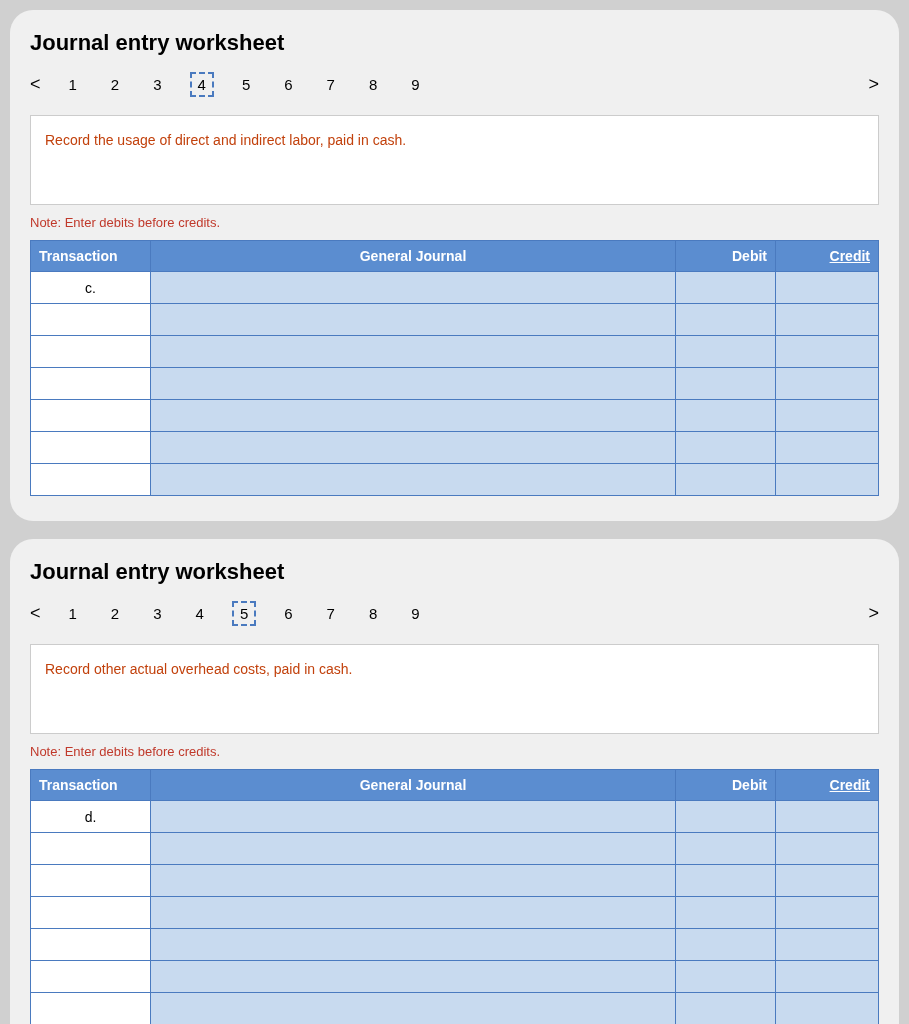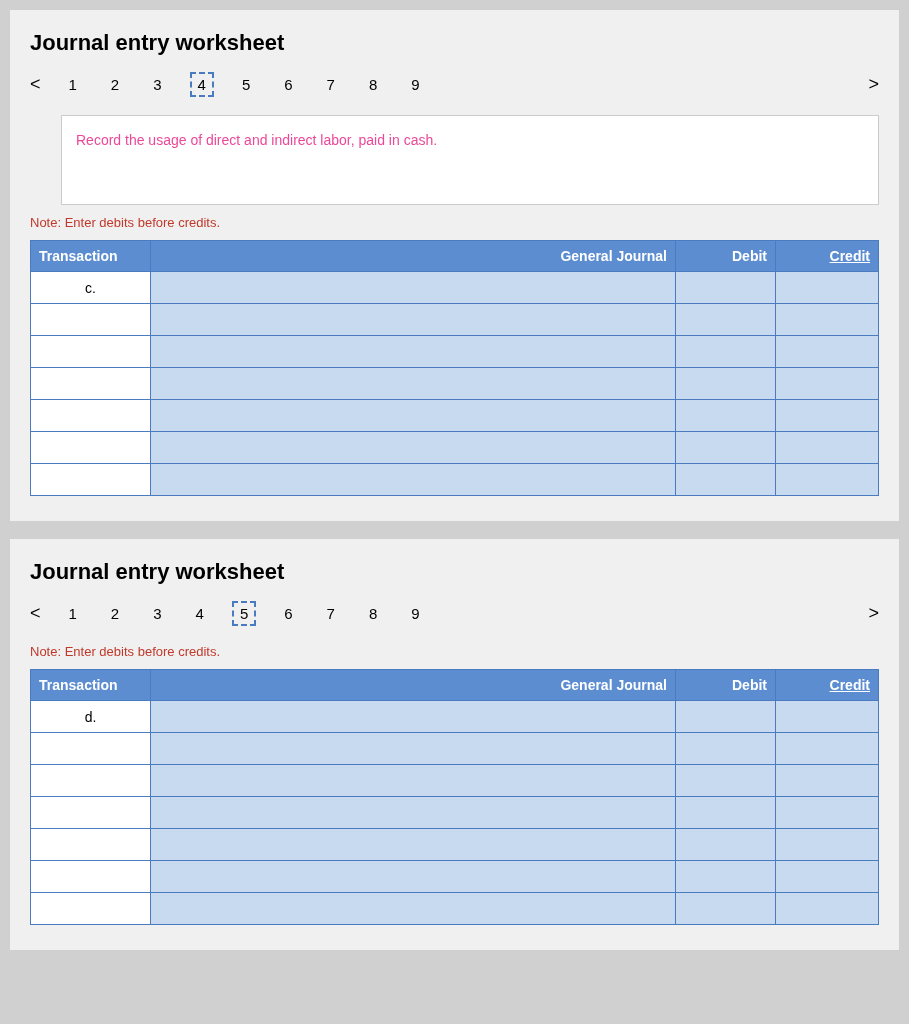--- a/index.html
+++ b/index.html
@@ -14,20 +14,21 @@
       font-size: 14px;
       width: 909px;
       min-height: 1024px;
       padding: 10px;
     }
 
     .worksheet-container {
       background-color: #f0f0f0;
       padding: 20px 20px 25px 20px;
       margin-bottom: 18px;
+      border-radius: 23px;
     }
 
     .worksheet-title {
       font-size: 22px;
       font-weight: bold;
       margin-bottom: 16px;
       color: #000;
     }
 
     .nav-row {
@@ -55,22 +56,21 @@
       padding: 2px 6px;
     }
 
     .instruction-box {
       background-color: #fff;
       border: 1px solid #ccc;
       padding: 16px 14px 40px 14px;
       margin-bottom: 10px;
       min-height: 90px;
       font-size: 14px;
-      color: #ec4899;
-      margin-left: 31px;
+      color: #c2410c;
     }
 
     .note-text {
       color: #c0392b;
       font-size: 13px;
       margin-bottom: 10px;
     }
 
     .journal-table {
       width: 100%;
@@ -86,21 +86,21 @@
       border: 1px solid #4a7abf;
       font-size: 14px;
     }
 
     .journal-table th.transaction-col {
       text-align: left;
       width: 120px;
     }
 
     .journal-table th.journal-col {
-      text-align: right;
+      text-align: center;
     }
 
     .journal-table th.debit-col {
       width: 100px;
     }
 
     .journal-table th.credit-col {
       width: 103px;
       text-decoration: underline;
     }
@@ -229,20 +229,23 @@
     <span class="nav-num">3</span>
     <span class="nav-num">4</span>
     <span class="nav-num active">5</span>
     <span class="nav-num">6</span>
     <span class="nav-num">7</span>
     <span class="nav-num">8</span>
     <span class="nav-num">9</span>
     <span class="nav-arrow" style="margin-left:auto;">&gt;</span>
   </div>
 
+  <div class="instruction-box">
+    <span>Record other actual overhead costs, paid in cash.</span>
+  </div>
 
   <div class="note-text">Note: Enter debits before credits.</div>
 
   <table class="journal-table">
     <thead>
       <tr>
         <th class="transaction-col">Transaction</th>
         <th class="journal-col">General Journal</th>
         <th class="debit-col">Debit</th>
         <th class="credit-col">Credit</th>

